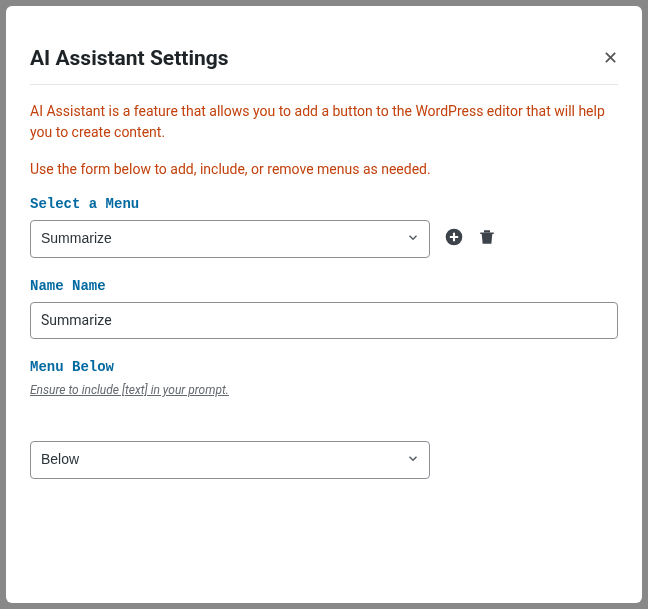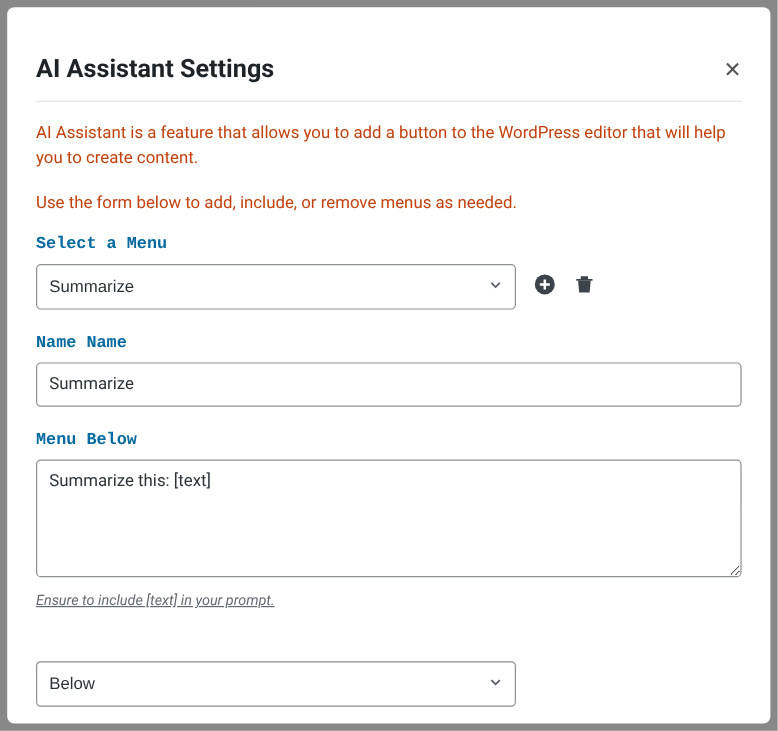--- a/index.html
+++ b/index.html
@@ -175,21 +175,20 @@
     </div>
   </div>
 
   <div class="field-block">
     <label class="label">Name Name</label>
     <input type="text" value="Summarize" style="">
   </div>
 
   <div class="field-block">
     <label class="label">Menu Below</label>
-    <textarea style="">Summarize this: [text]</textarea>
     <div class="hint">Ensure to include [text] in your prompt.</div>
   </div>
 
   <div class="field-block">
     <div class="content-pos-select">
       <select>
         <option>Below</option>
       </select>
       <span class="chevron">
         <svg width="14" height="14" viewBox="0 0 24 24" fill="none" stroke="#555d66" stroke-width="2.5">

